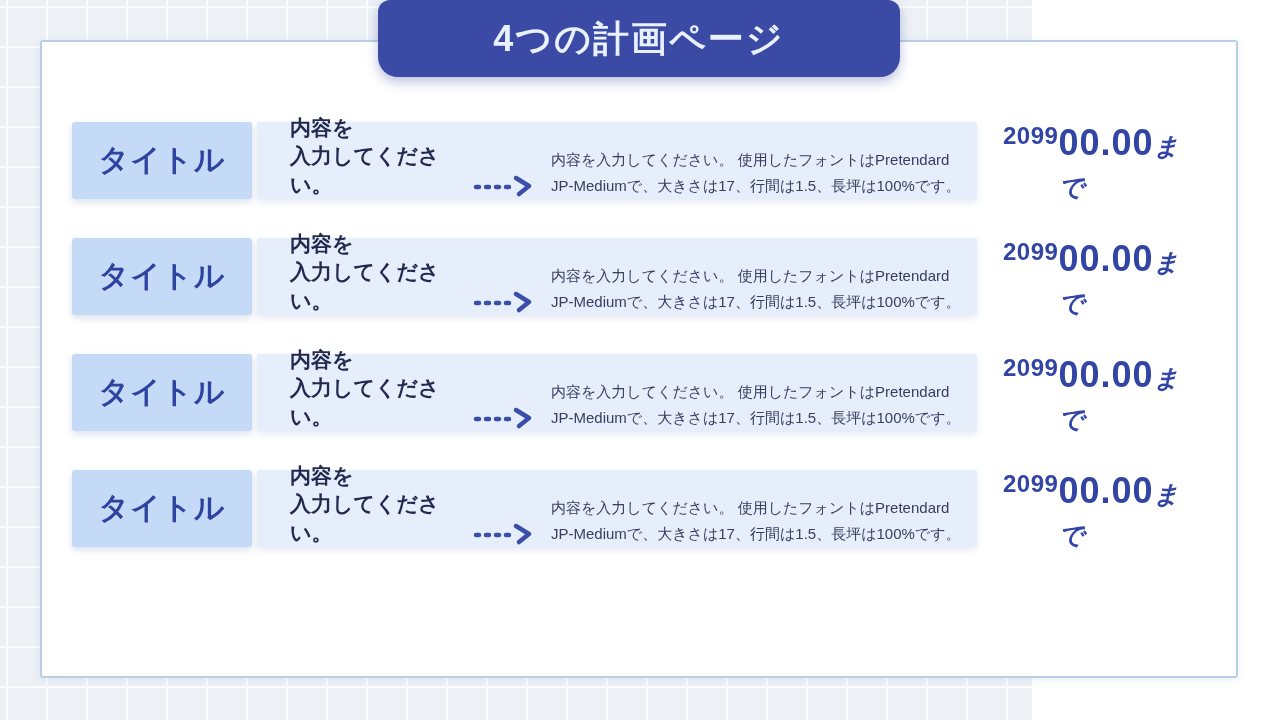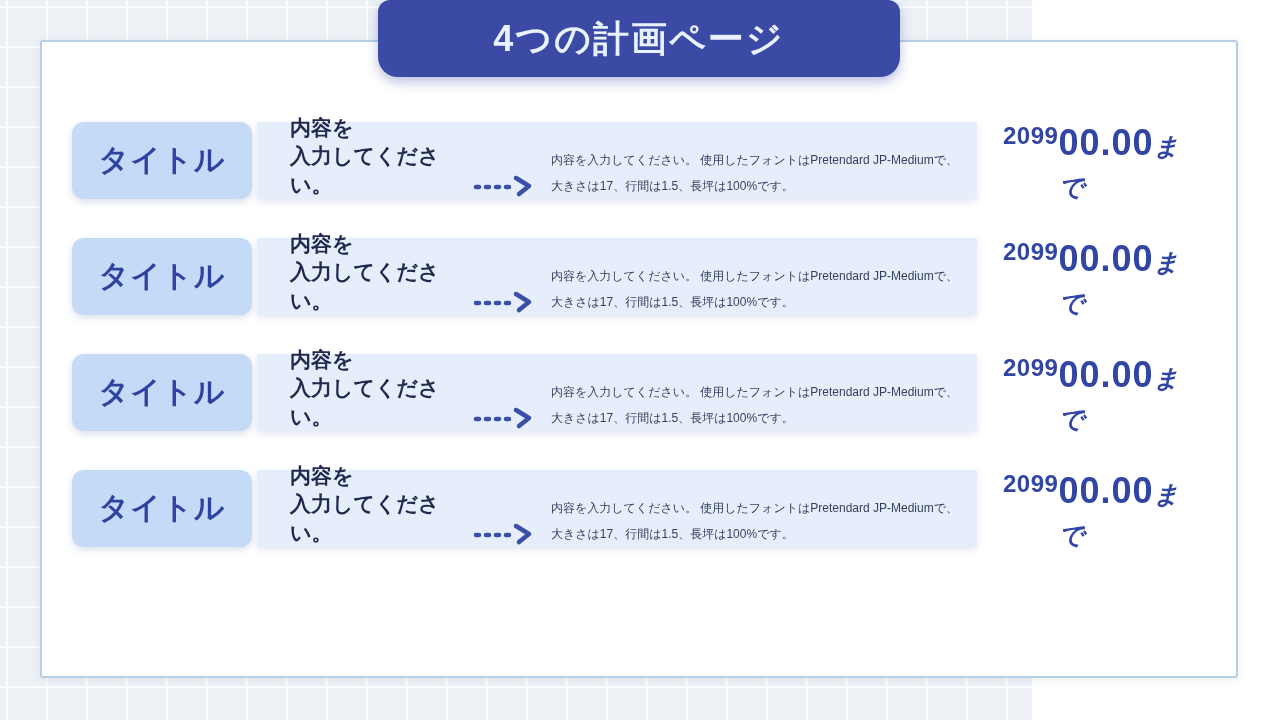--- a/index.html
+++ b/index.html
@@ -54,21 +54,21 @@
     align-items: stretch;
   }
   .row.r0 { top: 122px; }
   .row.r1 { top: 238px; }
   .row.r2 { top: 354px; }
   .row.r3 { top: 470px; }
   .title-box {
     width: 180px;
     flex: none;
     background: #c5daf6;
-    border-radius: 12px;
+    border-radius: 3px;
     display: flex;
     align-items: center;
     justify-content: center;
     box-shadow: 0 3px 7px rgba(120,145,190,0.28);
   }
   .title-box span {
     color: #2e42a0;
     font-size: 30px;
     font-weight: 800;
     letter-spacing: 1px;
@@ -92,21 +92,21 @@
     font-weight: 800;
     line-height: 1.35;
   }
   .arrow {
     flex: none;
     margin: 0 18px 0 5px;
   }
   .content-desc {
     flex: 1;
     color: #363e5e;
-    font-size: 12px;
+    font-size: 15px;
     font-weight: 500;
     line-height: 26px;
   }
   .deadline {
     flex: 1;
     margin-left: 26px;
     display: flex;
     flex-direction: row;
     justify-content: center;
   }

